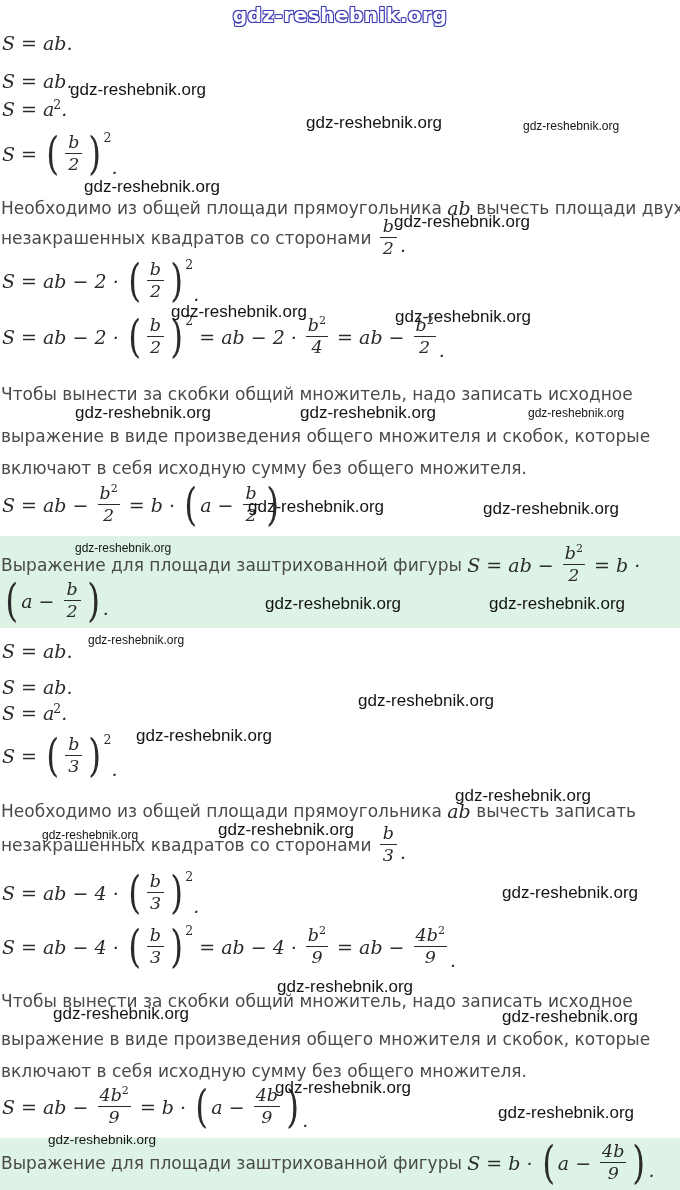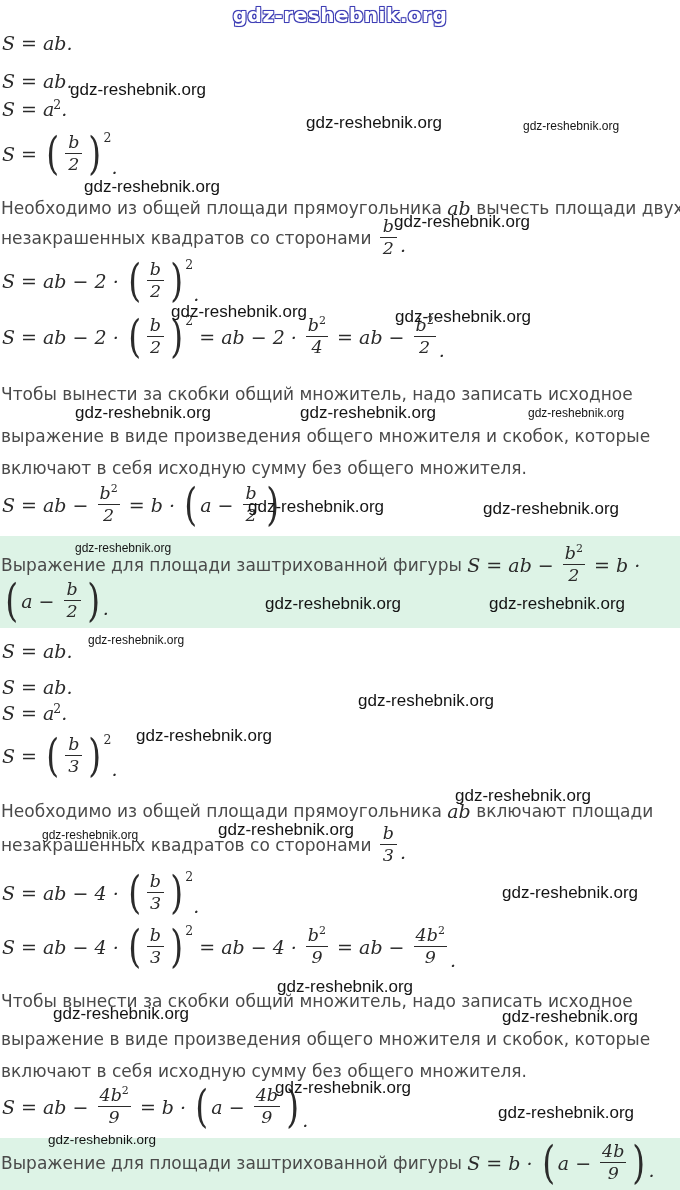--- a/index.html
+++ b/index.html
@@ -63,21 +63,21 @@
   <div class="el fline" style="left:1px;top:426px"><span class="rt">выражение в виде произведения общего множителя и скобок, которые</span></div>
   <div class="el fline" style="left:1px;top:458px"><span class="rt">включают в себя исходную сумму без общего множителя.</span></div>
   <div class="el fline" style="left:2px;top:484px"><span class="mi">S = ab − </span><span class="frac"><span class="fn">b<sup>2</sup></span><span class="fd">2</span></span><span class="mi"> = b · </span><span class="bigp">(</span><span class="mi">a − </span><span class="frac"><span class="fn">b</span><span class="fd">2</span></span><span class="bigp">)</span></div>
   <div class="el fline" style="left:1px;top:544px"><span class="rt">Выражение для площади заштрихованной фигуры </span><span class="mi">S = ab − </span><span class="frac"><span class="fn">b<sup>2</sup></span><span class="fd">2</span></span><span class="mi"> = b ·</span></div>
   <div class="el fline pmid" style="left:2px;top:580px"><span class="bigp">(</span><span class="mi">a − </span><span class="frac"><span class="fn">b</span><span class="fd">2</span></span><span class="bigp">)</span><span class="mi mdot">.</span></div>
 
   <div class="el fline" style="left:2px;top:640px"><span class="mi">S = ab.</span></div>
   <div class="el fline" style="left:2px;top:676px"><span class="mi">S = ab.</span></div>
   <div class="el fline short" style="left:2px;top:702px"><span class="mi">S = a</span><span class="sup">2</span><span class="mi mdot">.</span></div>
   <div class="el fline" style="left:2px;top:735px"><span class="mi">S = </span><span class="bigp">(</span><span class="frac"><span class="fn">b</span><span class="fd">3</span></span><span class="bigp">)</span><span class="sup">2</span><span class="mi mdot">.</span></div>
-  <div class="el fline" style="left:1px;top:800px"><span class="rt">Необходимо из общей площади прямоугольника </span><span class="mi">ab</span><span class="rt"> включают площади</span></div>
+  <div class="el fline" style="left:1px;top:800px"><span class="rt">Необходимо из общей площади прямоугольника </span><span class="mi">ab</span><span class="rt"> вычесть записать</span></div>
   <div class="el fline pmid" style="left:1px;top:824px"><span class="rt">незакрашенных квадратов со сторонами </span><span class="frac"><span class="fn">b</span><span class="fd">3</span></span><span class="mi mdot">.</span></div>
   <div class="el fline" style="left:2px;top:872px"><span class="mi">S = ab − 4 · </span><span class="bigp">(</span><span class="frac"><span class="fn">b</span><span class="fd">3</span></span><span class="bigp">)</span><span class="sup">2</span><span class="mi mdot">.</span></div>
   <div class="el fline" style="left:2px;top:926px"><span class="mi">S = ab − 4 · </span><span class="bigp">(</span><span class="frac"><span class="fn">b</span><span class="fd">3</span></span><span class="bigp">)</span><span class="sup">2</span><span class="mi"> = ab − 4 · </span><span class="frac"><span class="fn">b<sup>2</sup></span><span class="fd">9</span></span><span class="mi"> = ab − </span><span class="frac"><span class="fn">4b<sup>2</sup></span><span class="fd">9</span></span><span class="mi mdot">.</span></div>
   <div class="el fline" style="left:1px;top:991px"><span class="rt">Чтобы вынести за скобки общий множитель, надо записать исходное</span></div>
   <div class="el fline" style="left:1px;top:1029px"><span class="rt">выражение в виде произведения общего множителя и скобок, которые</span></div>
   <div class="el fline" style="left:1px;top:1061px"><span class="rt">включают в себя исходную сумму без общего множителя.</span></div>
   <div class="el fline" style="left:2px;top:1086px"><span class="mi">S = ab − </span><span class="frac"><span class="fn">4b<sup>2</sup></span><span class="fd">9</span></span><span class="mi"> = b · </span><span class="bigp">(</span><span class="mi">a − </span><span class="frac"><span class="fn">4b</span><span class="fd">9</span></span><span class="bigp">)</span><span class="mi mdot">.</span></div>
   <div class="el fline pmid" style="left:1px;top:1142px"><span class="rt">Выражение для площади заштрихованной фигуры </span><span class="mi">S = b · </span><span class="bigp">(</span><span class="mi">a − </span><span class="frac"><span class="fn">4b</span><span class="fd">9</span></span><span class="bigp">)</span><span class="mi mdot">.</span></div>
 
   <span class="wm" style="left:70px;top:80px">gdz-reshebnik.org</span>

